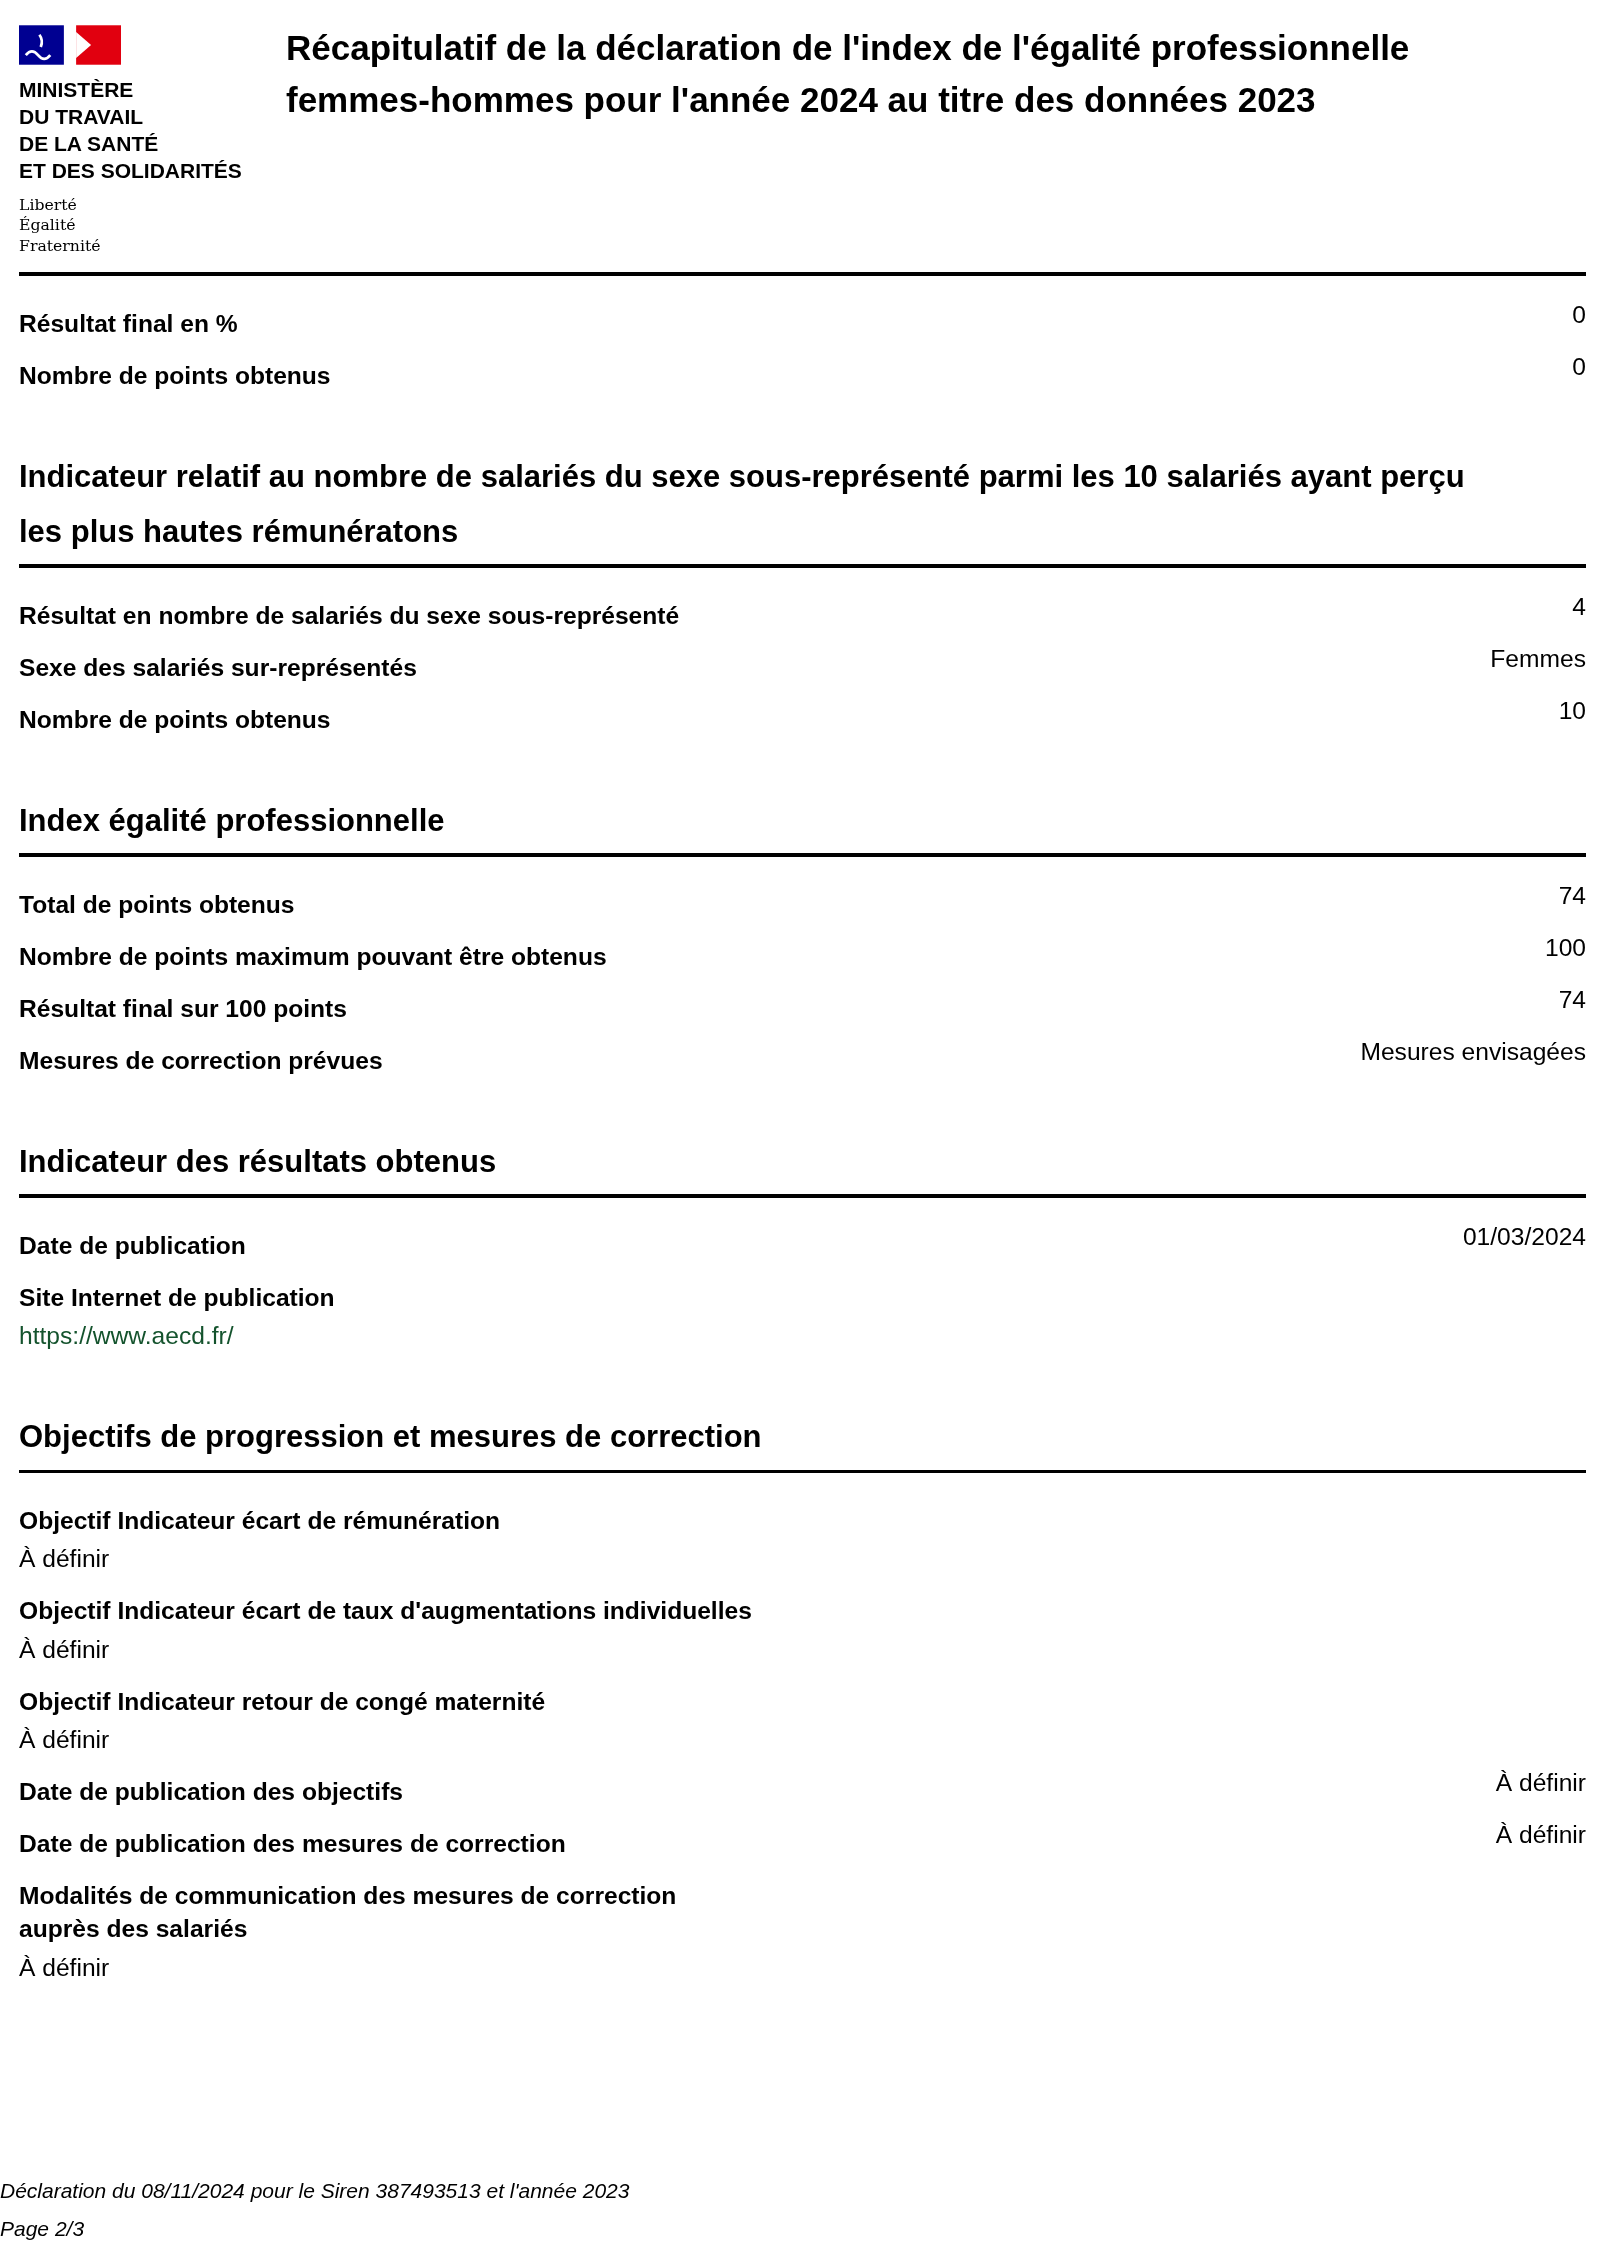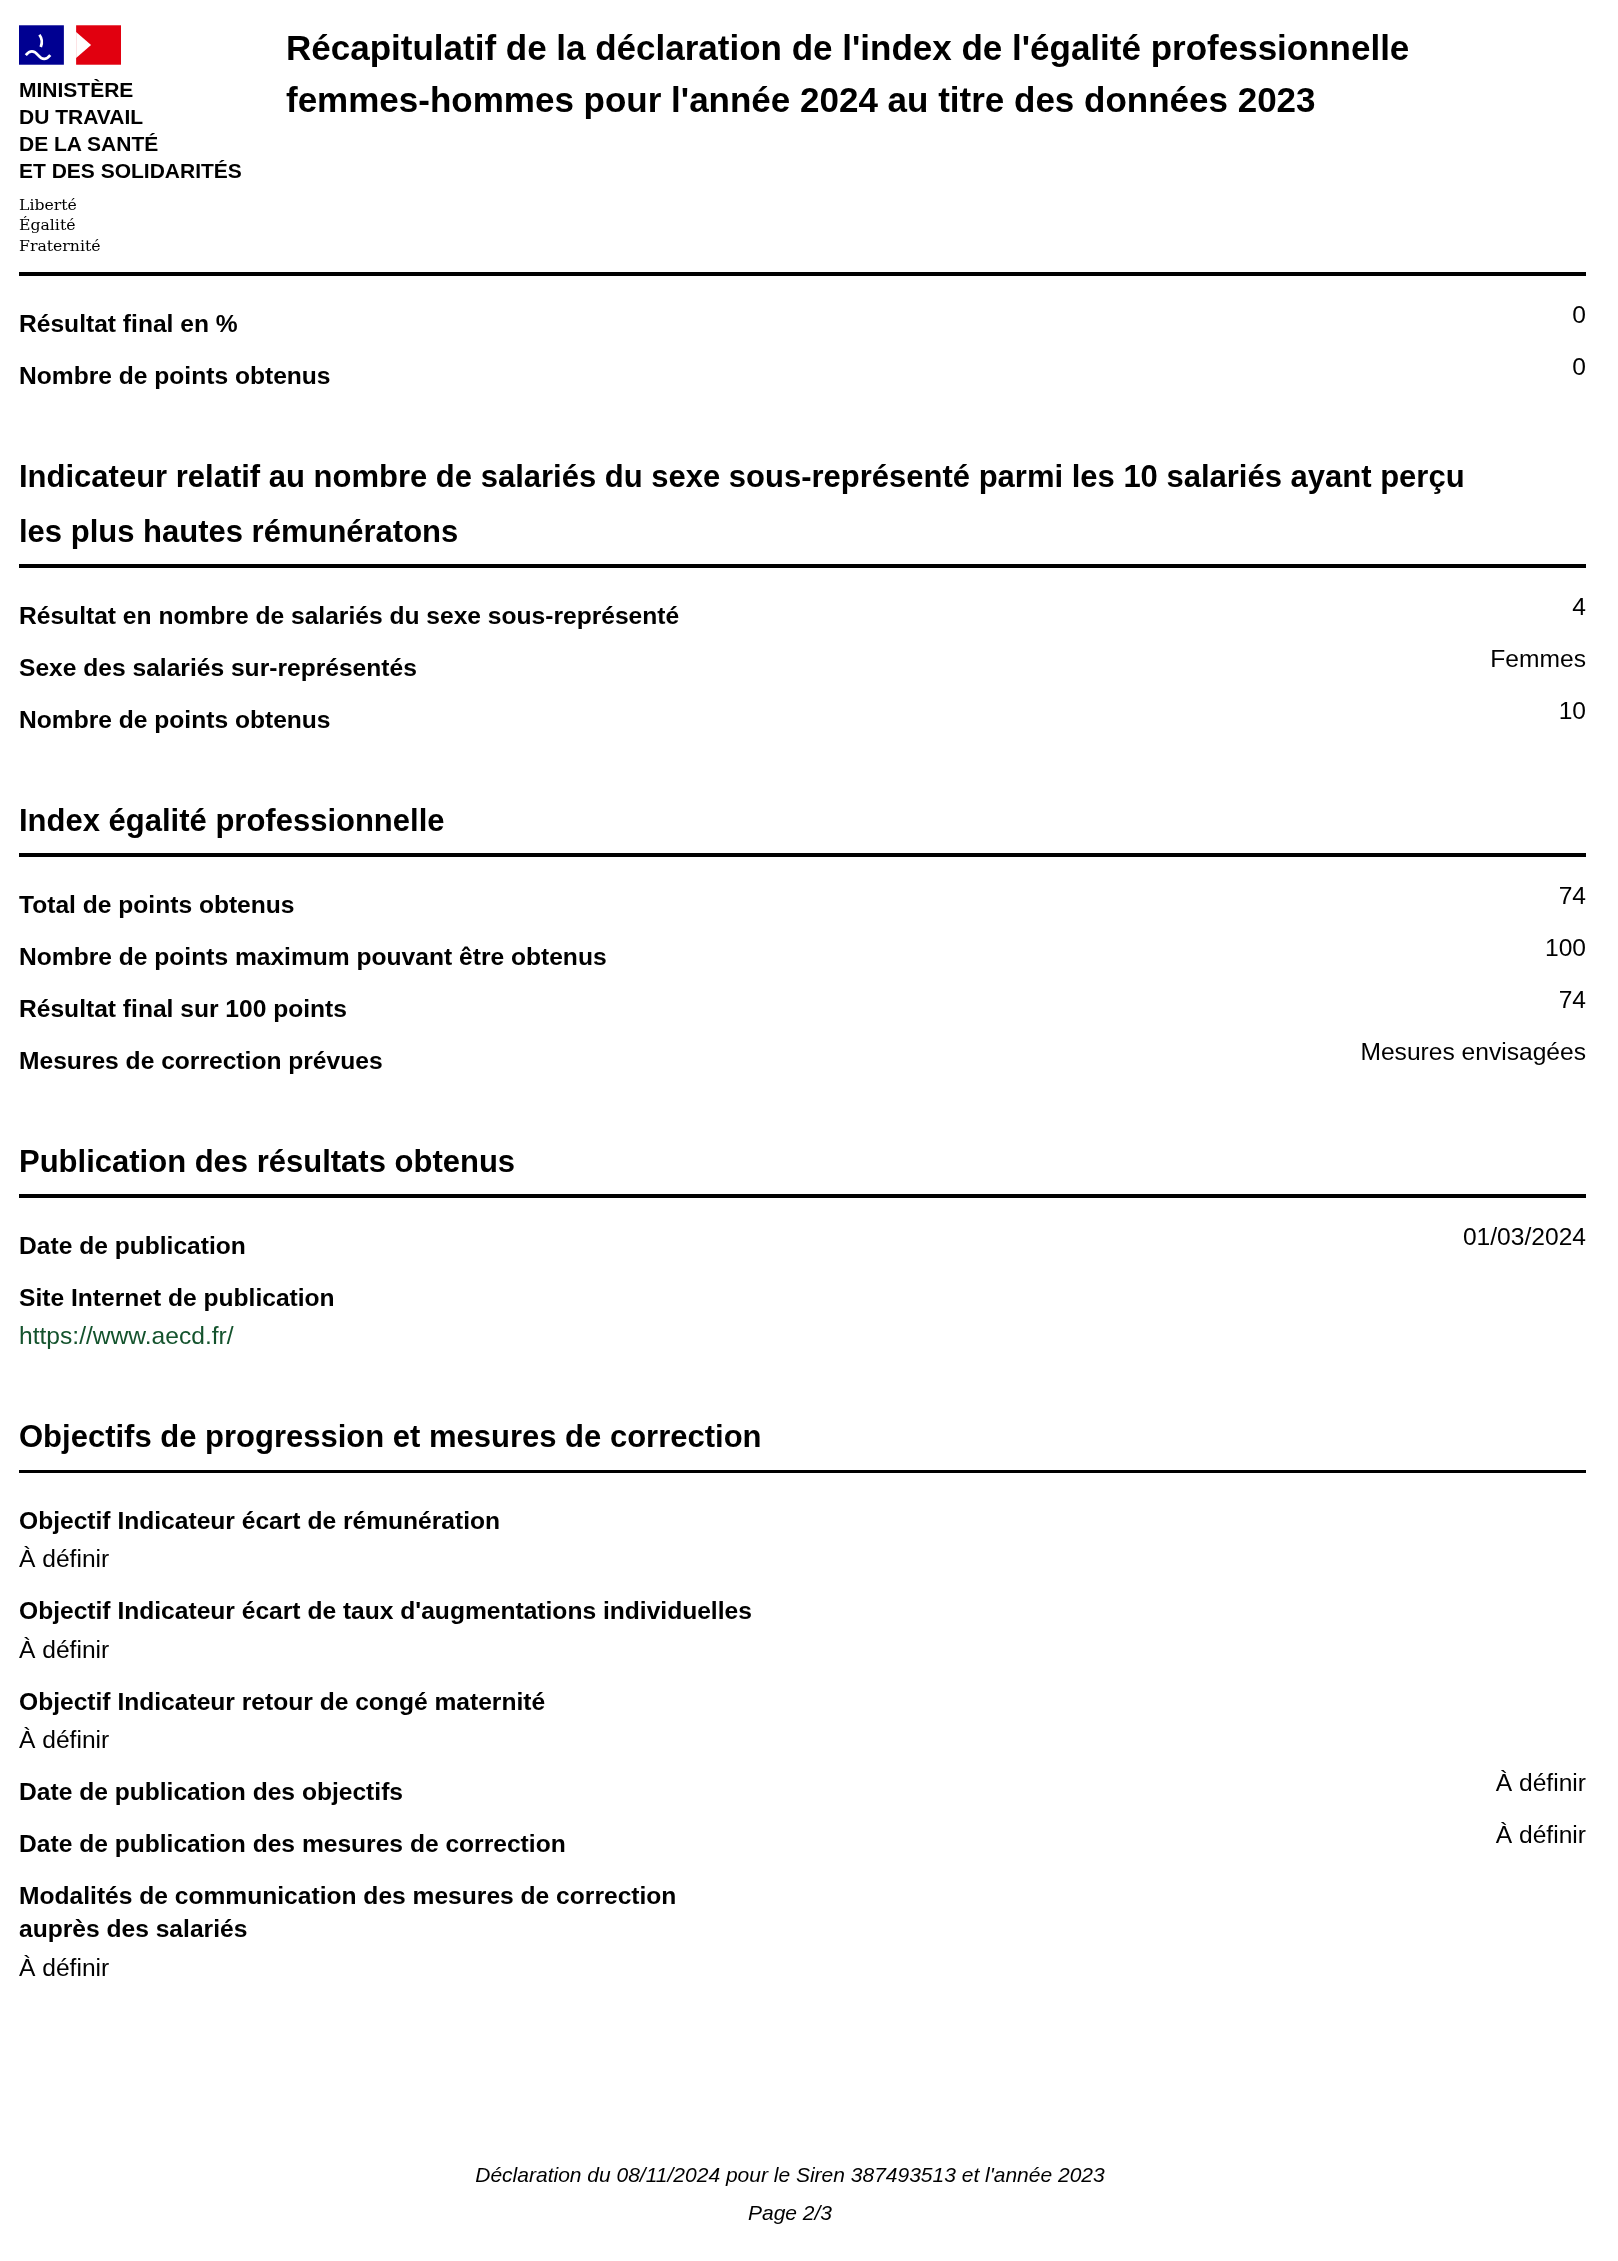--- a/index.html
+++ b/index.html
@@ -31,22 +31,22 @@
   .row { margin-bottom:19px; }
   .row:last-child { margin-bottom:0;align-items:flex-end; }
   .kv { display:flex; justify-content:space-between; align-items:flex-start; }
   .kv .label { font-weight:700; font-size:24.6px; line-height:33px; max-width:737px; }
   .kv .value { font-size:24.6px; line-height:33px; text-align:right; transform:translateY(-9.5px); white-space:nowrap; }
   .stacked .label { font-weight:700; font-size:24.6px; line-height:33px; max-width:737px; }
   .stacked .below { font-size:24.6px; line-height:33px; margin-top:5.5px; max-width:955px; }
   .url { color:#14532d; text-decoration:none; }
   
   .footer {
-    position:absolute; left:0; bottom:33px; width:1580px;
-    text-align:center; font-style:italic; font-size:21px; line-height:31px;
+    position:absolute; left:0; bottom:17px; width:1580px;
+    font-style:italic; font-size:21px; line-height:31px;
   }
   .footer .line2 { margin-top:7px; }
 </style>
 </head>
 <body>
 
 <div class="page">
 
   <header class="header">
     <div class="logo">
@@ -122,21 +122,21 @@
         <div class="value">74</div>
       </div>
       <div class="row kv">
         <div class="label">Mesures de correction prévues</div>
         <div class="value">Mesures envisagées</div>
       </div>
     </div>
   </section>
 
   <section>
-    <h2 class="section-heading">Publication des résultats obtenus</h2>
+    <h2 class="section-heading">Indicateur des résultats obtenus</h2>
     <div class="rule"></div>
     <div class="rows">
       <div class="row kv">
         <div class="label">Date de publication</div>
         <div class="value">01/03/2024</div>
       </div>
       <div class="row stacked">
         <div class="label">Site Internet de publication</div>
         <div class="below url">https://www.aecd.fr/</div>
       </div>

